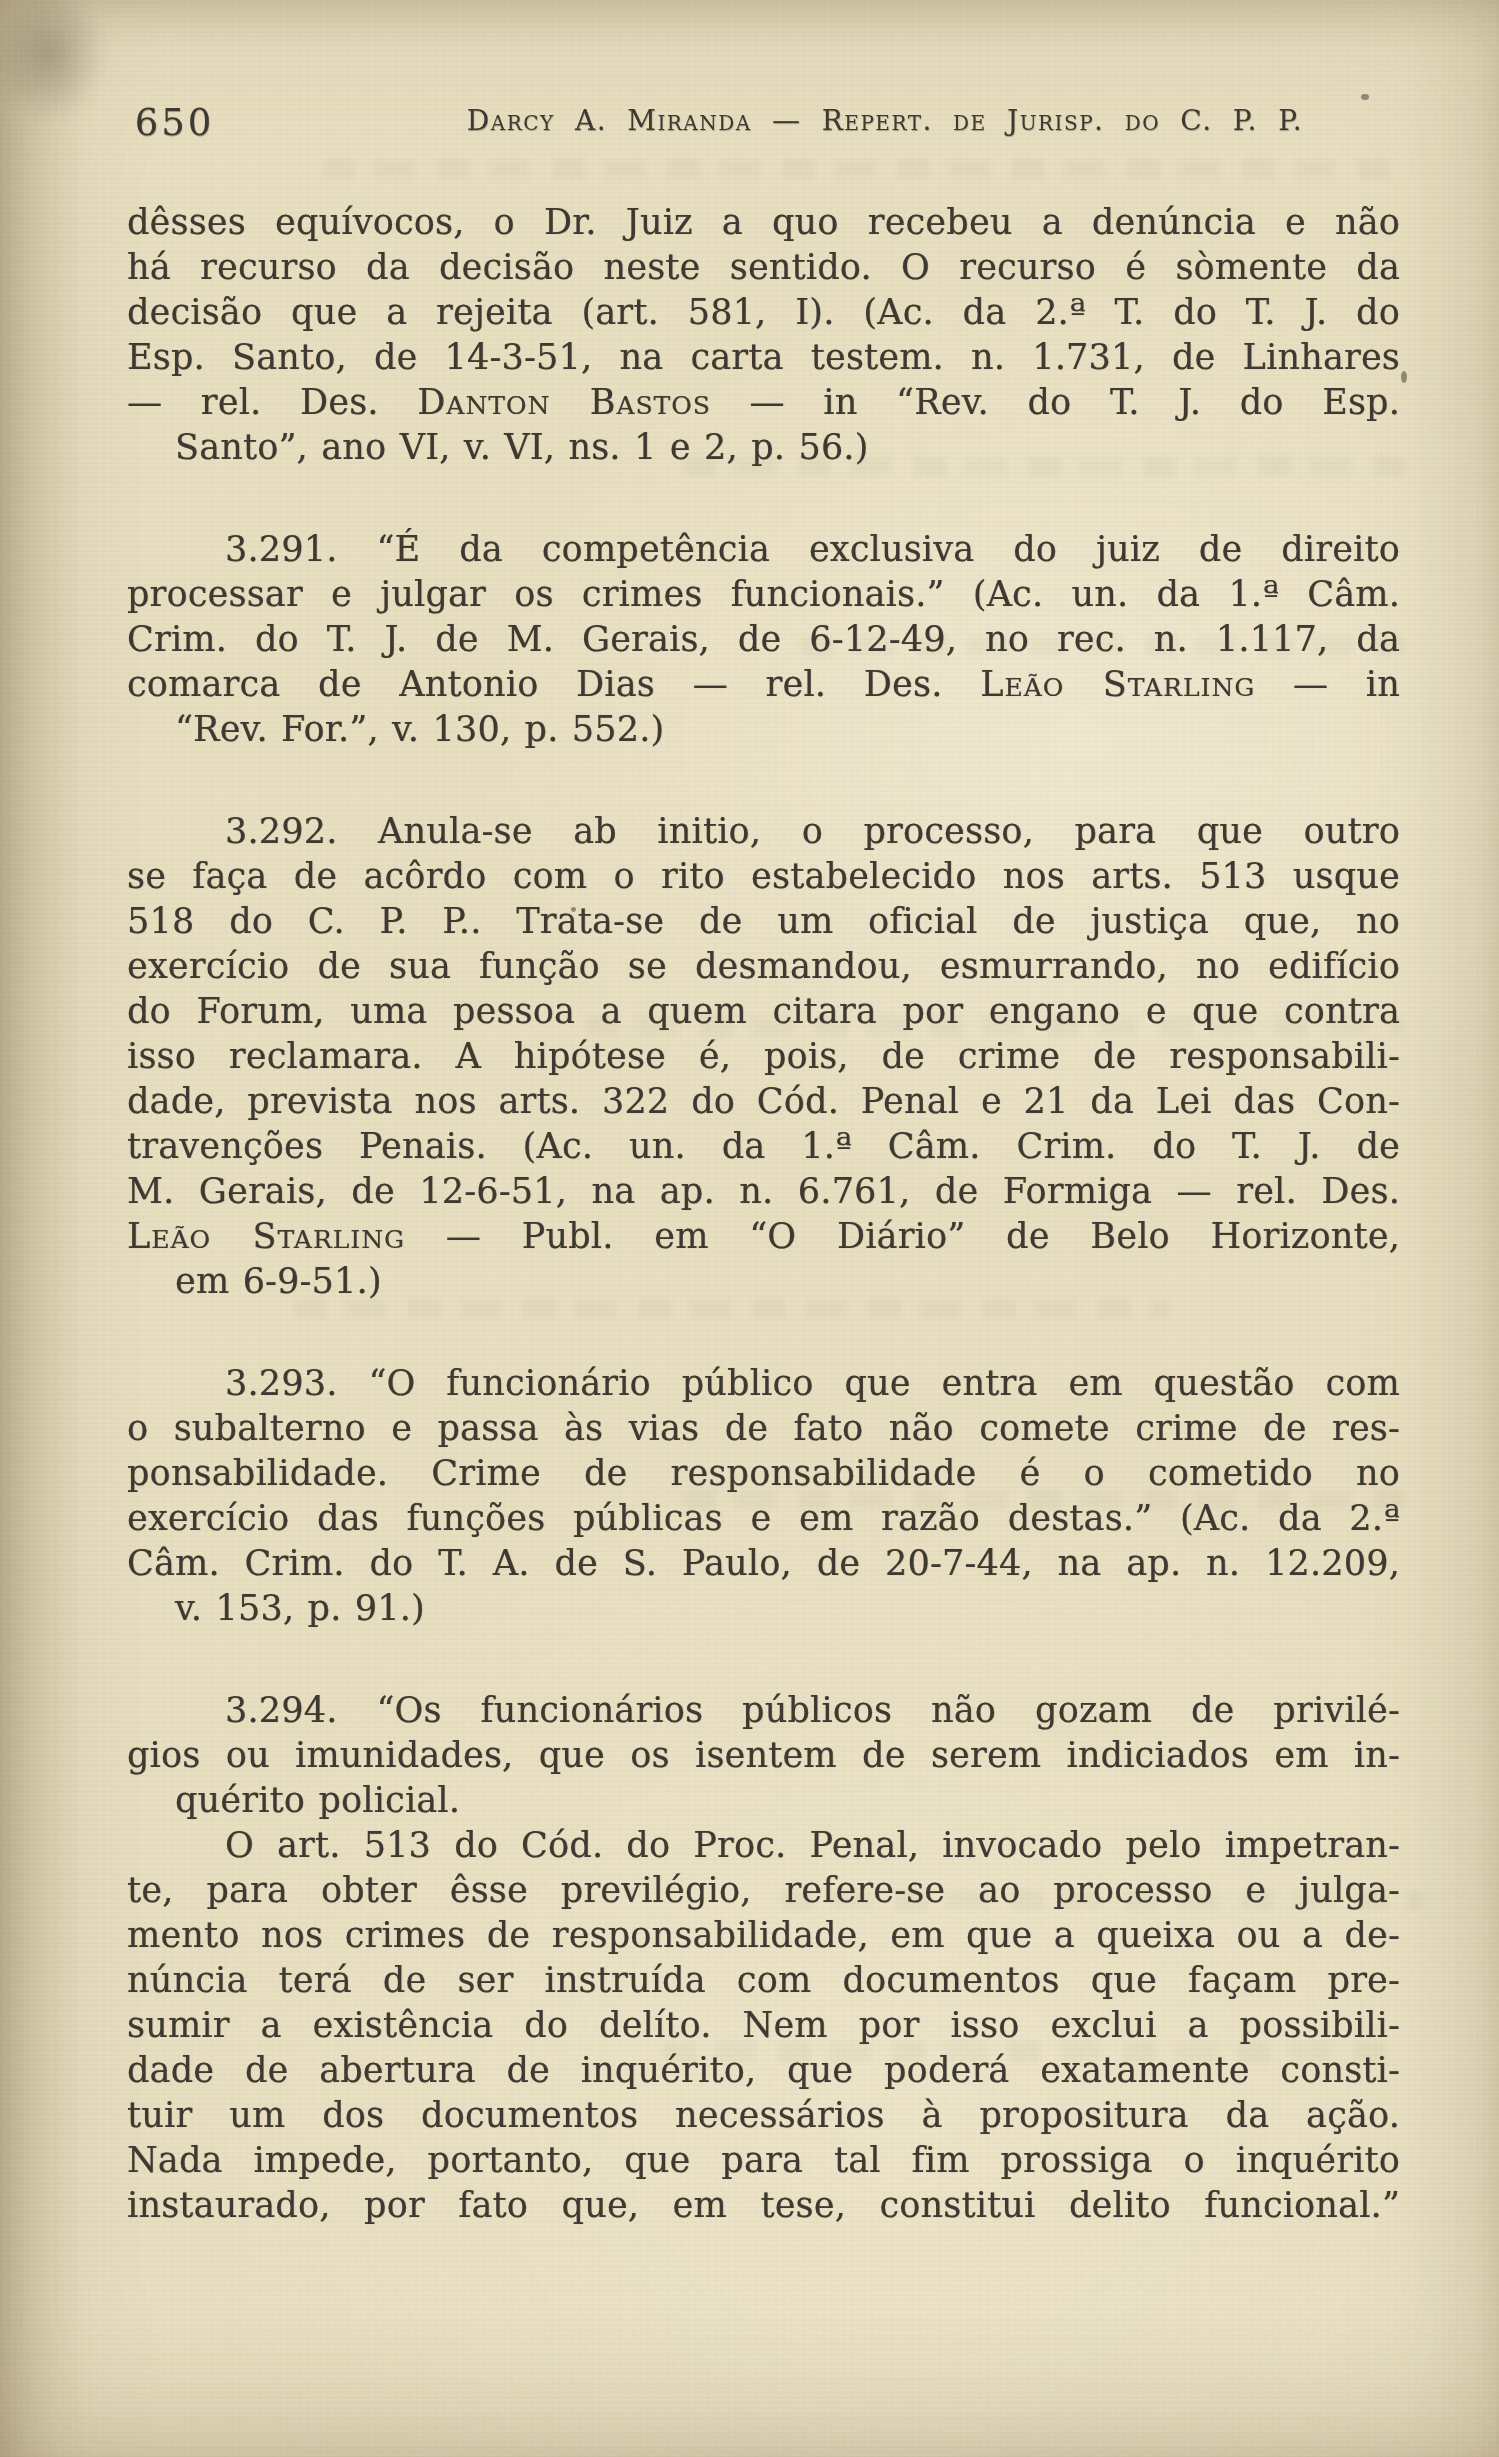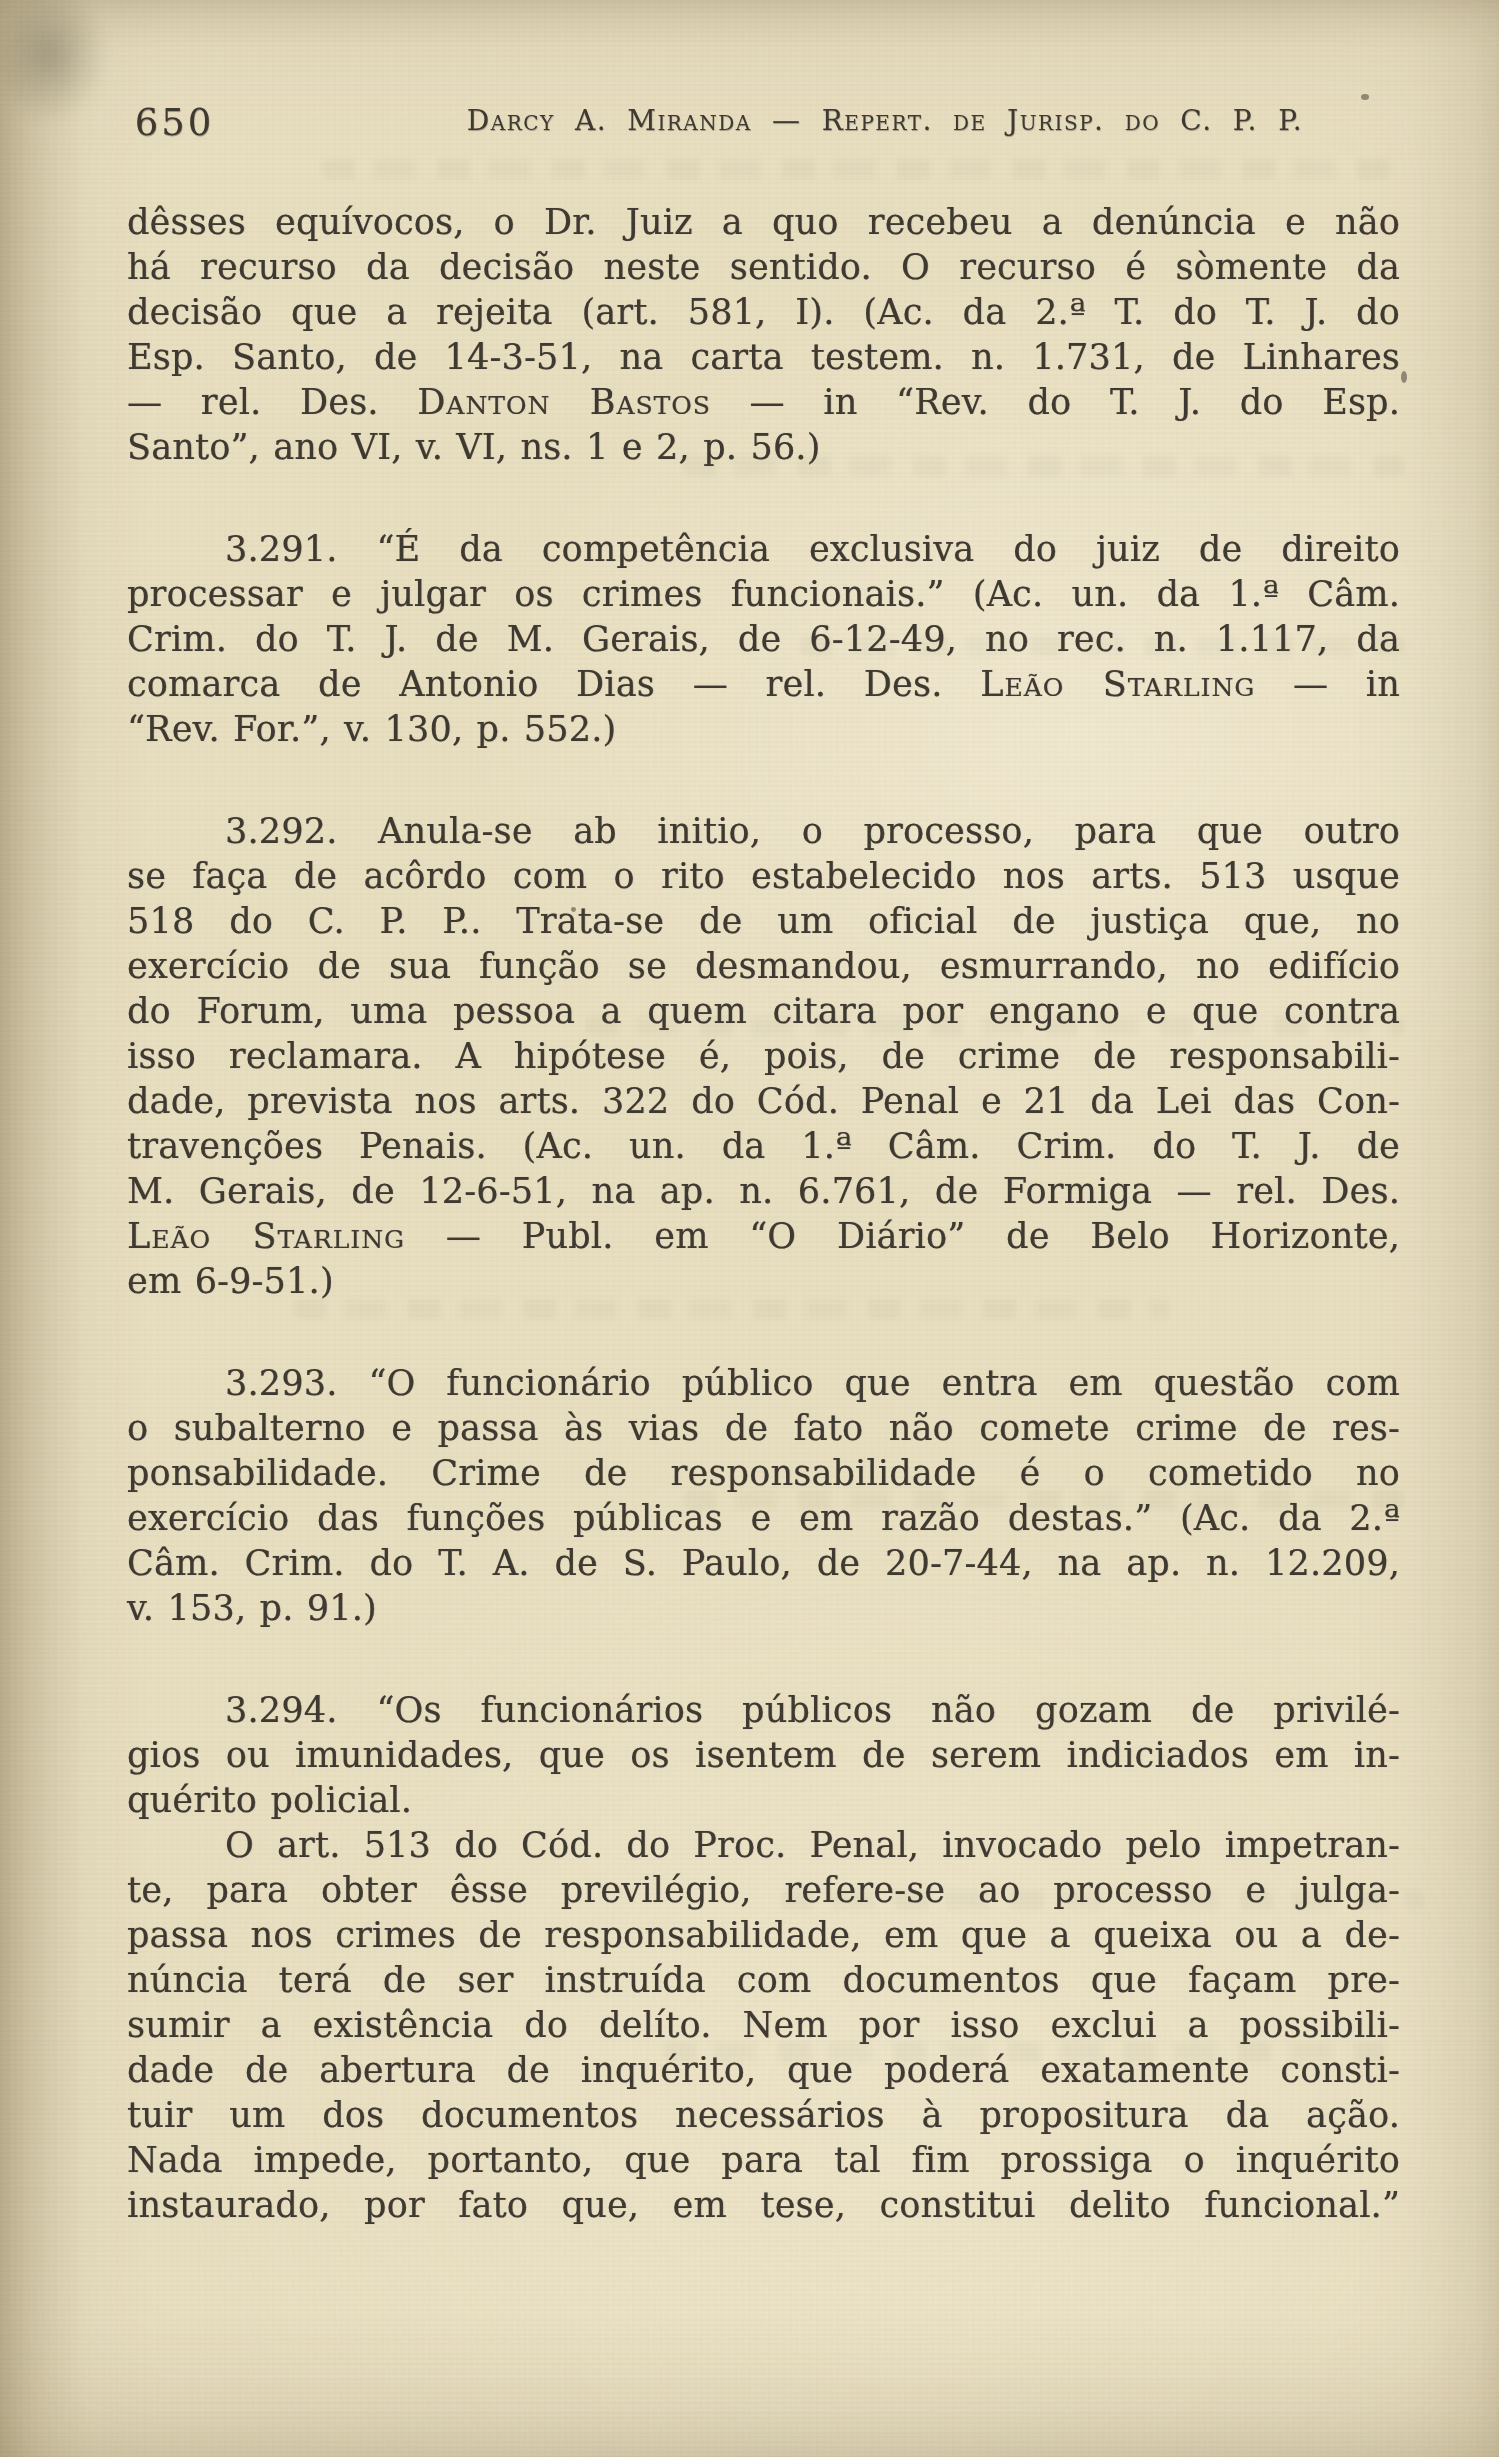--- a/index.html
+++ b/index.html
@@ -67,21 +67,21 @@
   .body-text {
     position: absolute; top: 200px; left: 127px; width: 1273px; z-index: 5;
     font-size: 35px; line-height: 45px;
     letter-spacing: 0.2px; word-spacing: 2px;
     text-shadow: 0.4px 0.4px 0.7px rgba(62,57,49,0.42);
     -webkit-text-stroke: 0.2px rgba(62,57,49,0.55);
   }
   .para { margin: 0 0 57px 0; }
   .para:last-child { margin-bottom: 0; }
   .line { text-align: justify; text-align-last: justify; }
-  .line.flush { text-align-last: left; }
+  .line.flush { text-align-last: left; margin-left: 48px; }
   .line.indent { text-indent: 98px; }
   .italic { }
   .smallcaps { font-variant: small-caps; letter-spacing: 1px; }
 </style>
 </head>
 <body>
 
 <div class="stain-corner"></div>
 <div class="ghost" style="top:159px; left:322px; width:1073px;"></div>
 <div class="ghost" style="top:456px; left:683px; width:722px;"></div>
@@ -136,21 +136,21 @@
       <div class="line"><span>exercício das funções públicas e em razão destas.” (Ac. da 2.ª</span></div>
       <div class="line"><span>Câm. Crim. do T. A. de S. Paulo, de 20-7-44, na ap. n. 12.209,</span></div>
       <div class="line flush"><span>v. 153, p. 91.)</span></div>
     </div>
     <div class="para">
       <div class="line indent"><span>3.294. “Os funcionários públicos não gozam de privilé-</span></div>
       <div class="line"><span>gios ou imunidades, que os isentem de serem indiciados em in-</span></div>
       <div class="line flush"><span>quérito policial.</span></div>
       <div class="line indent"><span>O art. 513 do Cód. do Proc. Penal, invocado pelo impetran-</span></div>
       <div class="line"><span>te, para obter êsse previlégio, refere-se ao processo e julga-</span></div>
-      <div class="line"><span>passa nos crimes de responsabilidade, em que a queixa ou a de-</span></div>
+      <div class="line"><span>mento nos crimes de responsabilidade, em que a queixa ou a de-</span></div>
       <div class="line"><span>núncia terá de ser instruída com documentos que façam pre-</span></div>
       <div class="line"><span>sumir a existência do delíto. Nem por isso exclui a possibili-</span></div>
       <div class="line"><span>dade de abertura de inquérito, que poderá exatamente consti-</span></div>
       <div class="line"><span>tuir um dos documentos necessários à propositura da ação.</span></div>
       <div class="line"><span>Nada impede, portanto, que para tal fim prossiga o inquérito</span></div>
       <div class="line"><span>instaurado, por fato que, em tese, constitui delito funcional.”</span></div>
     </div>
   </div>
 
 <div class="grain"></div>

